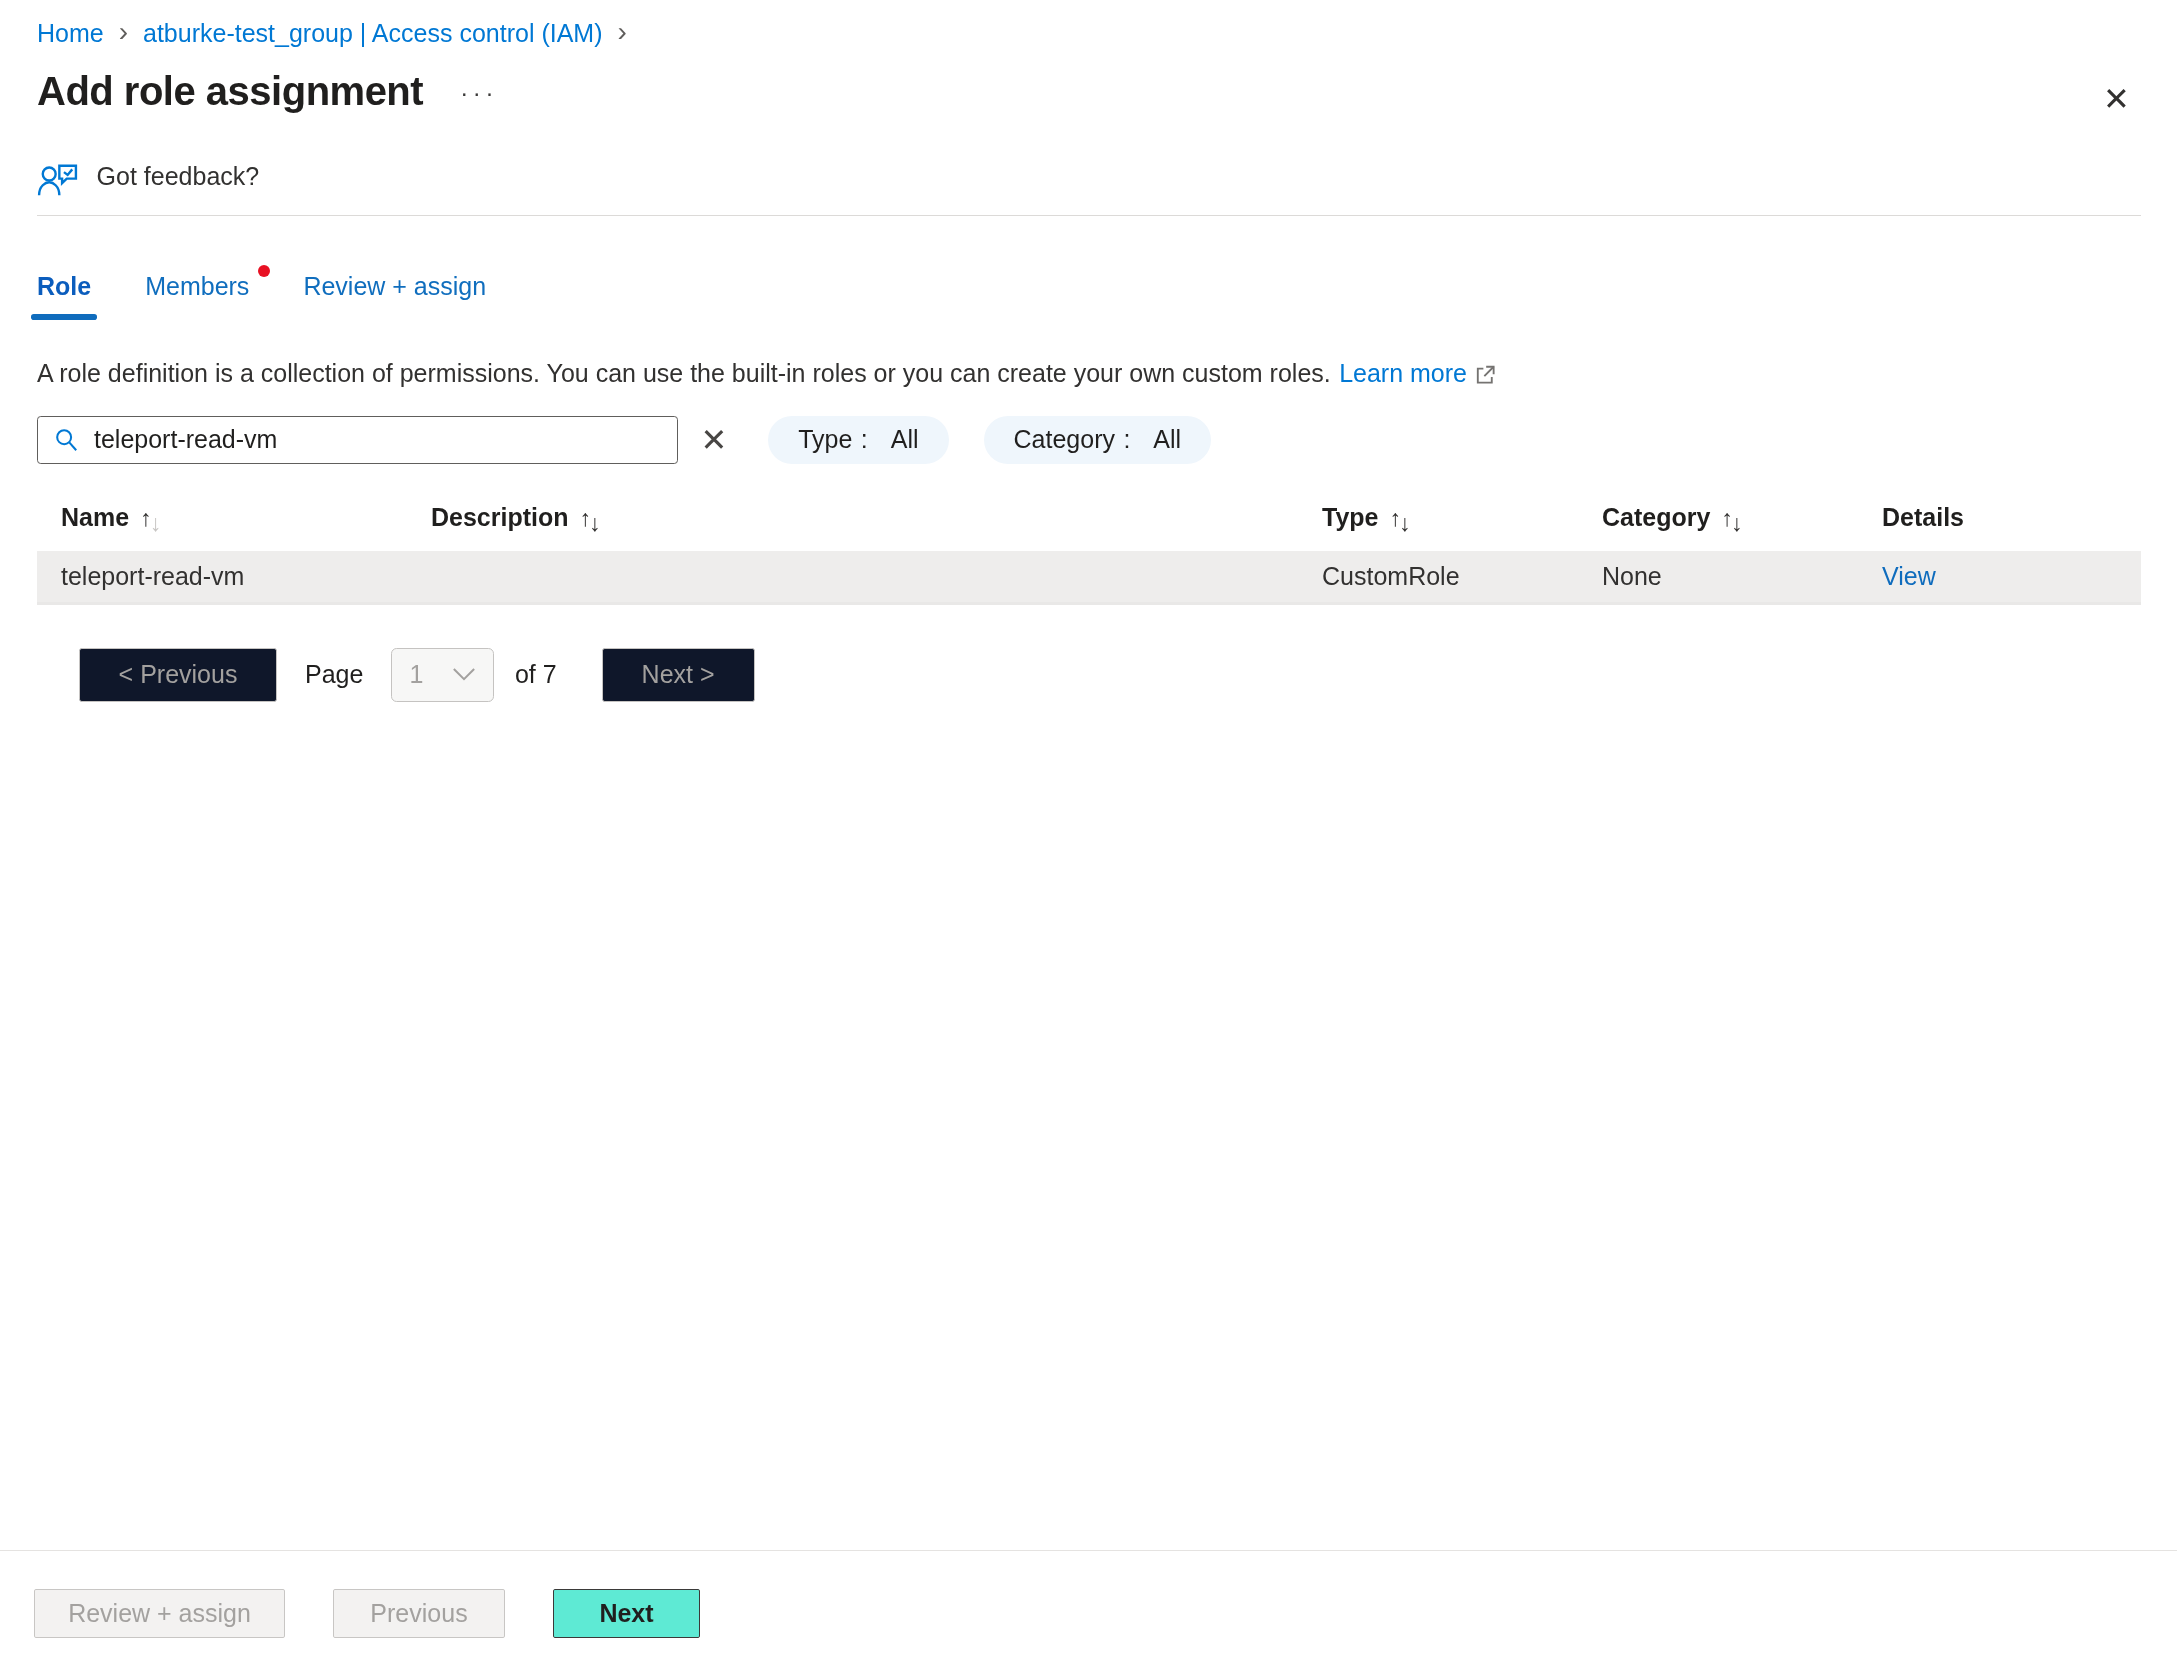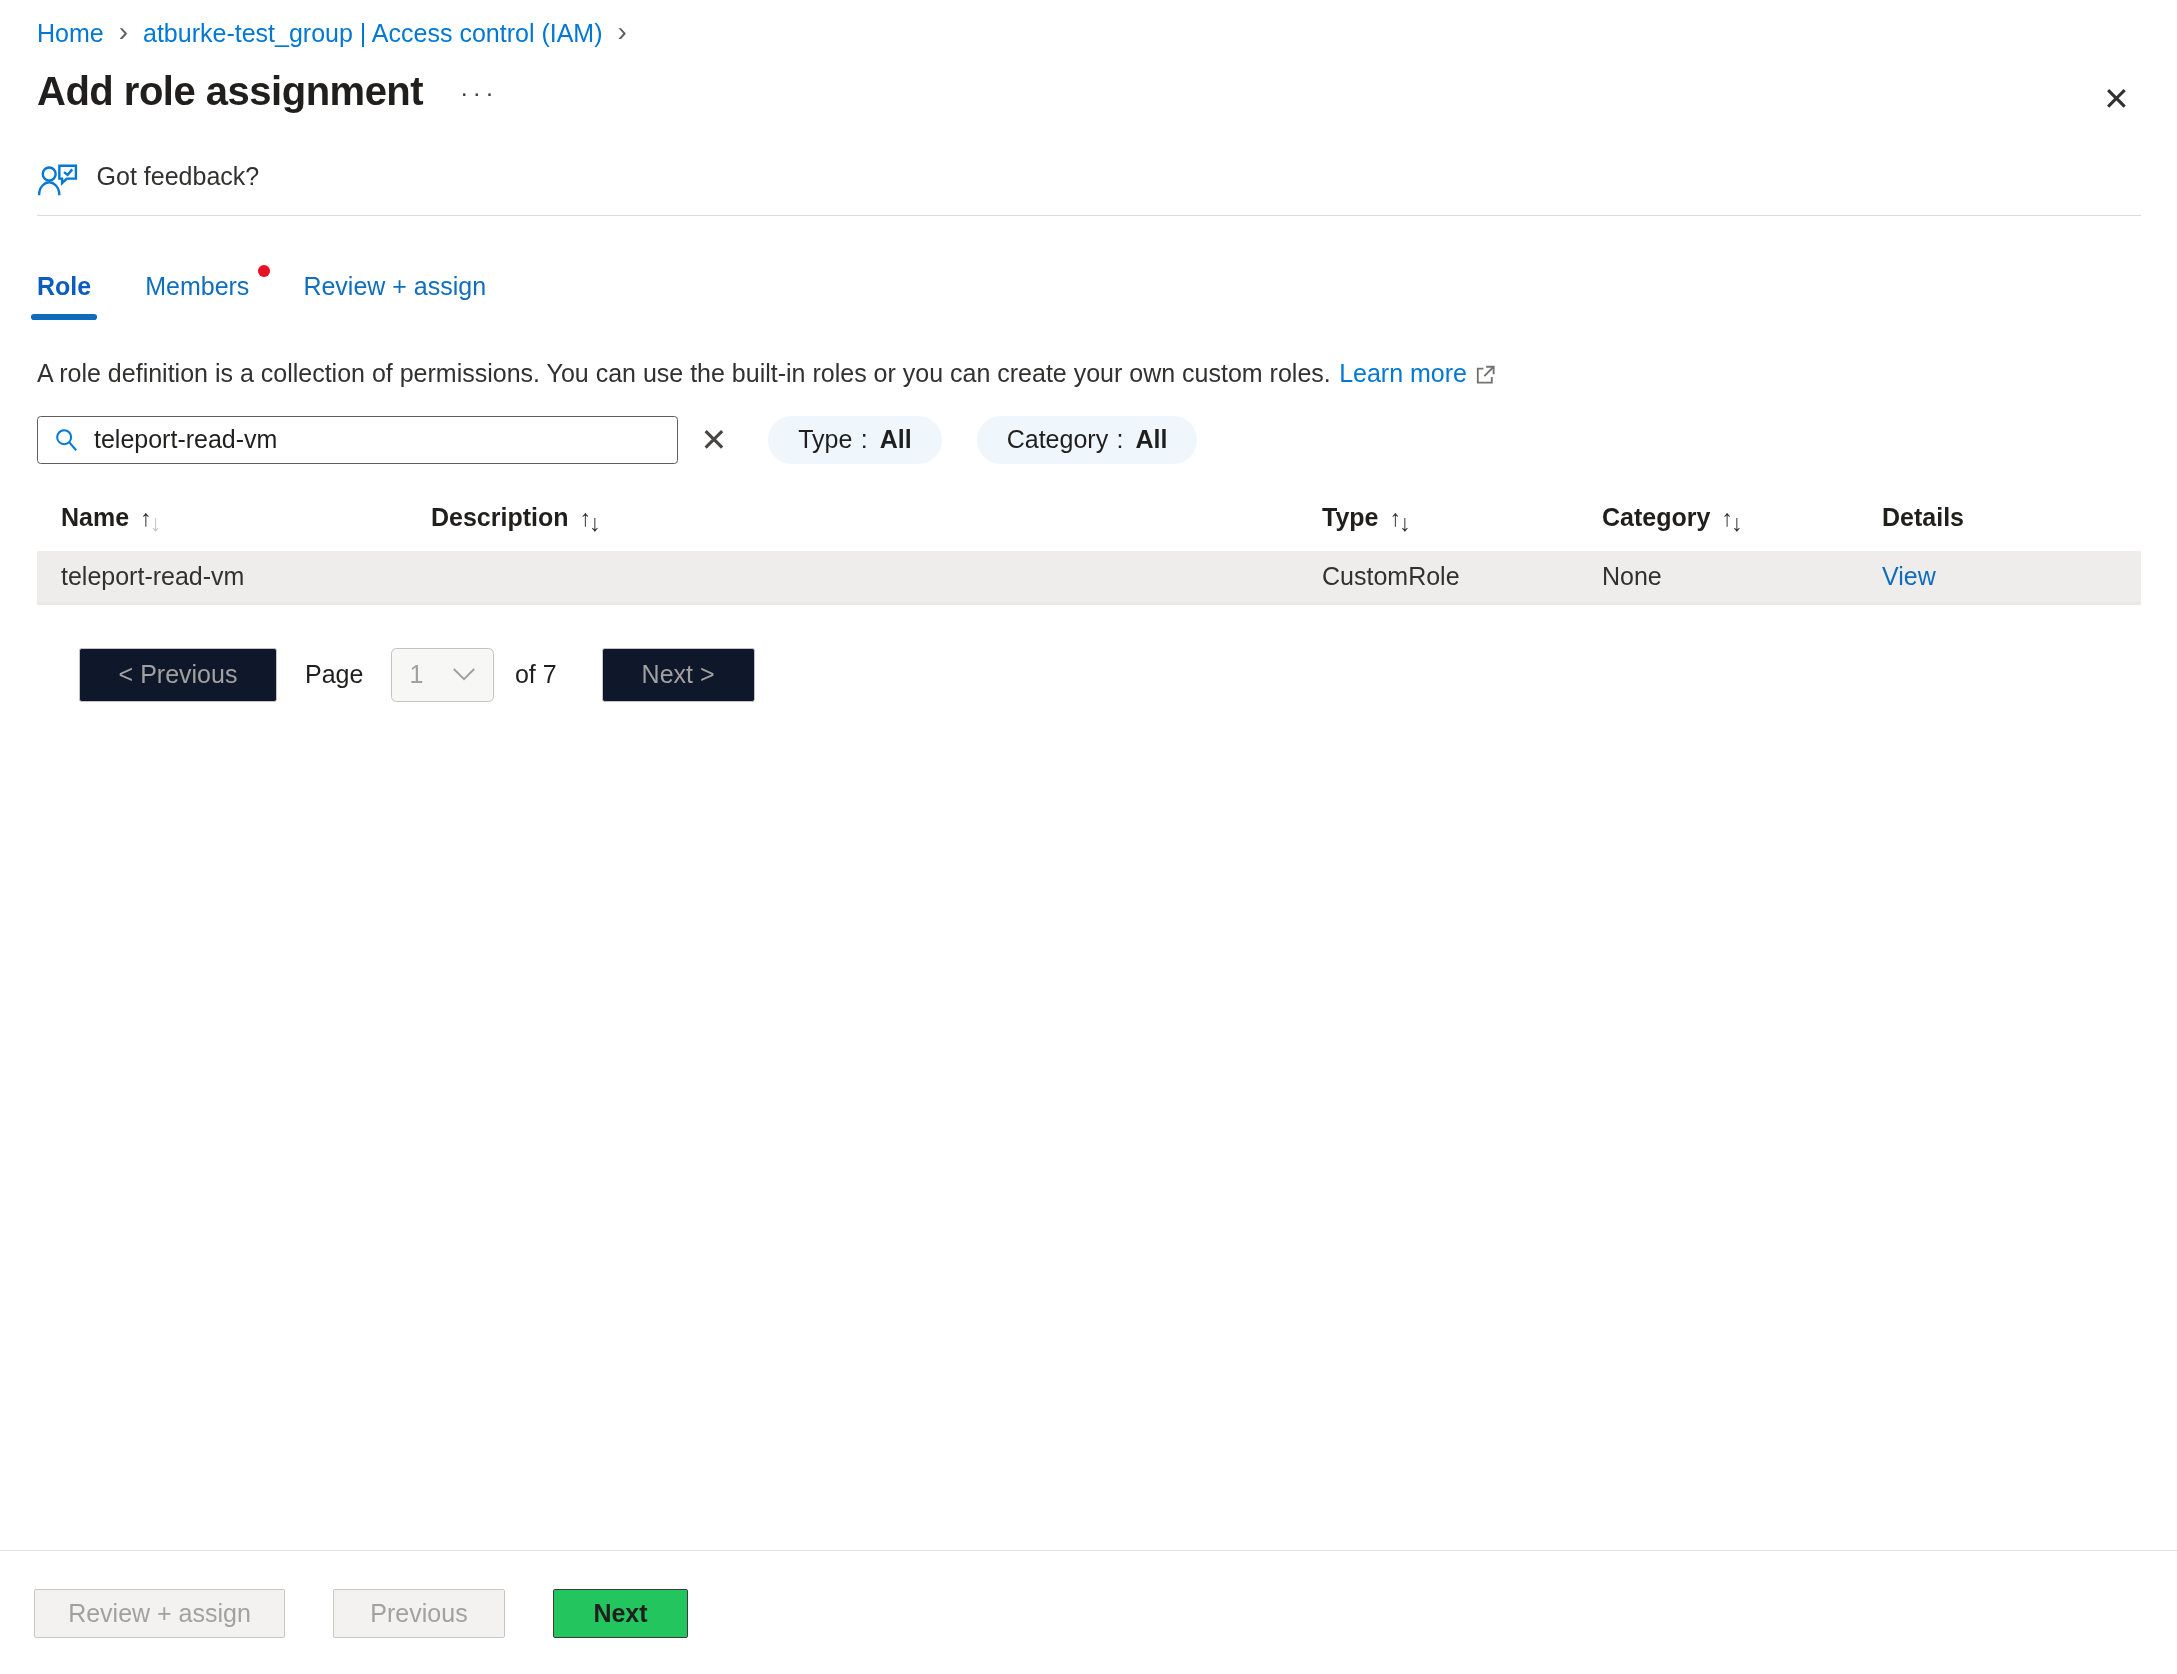--- a/index.html
+++ b/index.html
@@ -57,21 +57,21 @@
     border: none; outline: none; flex: 1; font-size: 25px; color: #201f1e;
     font-family: inherit; margin-left: 15px; background: transparent;
   }
   .clear-btn { margin-left: 22.4px; font-size: 32px; color: #484644; font-weight: 300; cursor: pointer; line-height: 1; }
   .pill {
     margin-left: 41px; height: 48px; background: #eff6fc; border-radius: 25px;
     display: flex; align-items: center; padding: 0 30px; font-size: 25px; color: #201f1e;
     cursor: pointer; white-space: nowrap;
   }
   .pill + .pill { margin-left: 35px; }
-  .pill b { margin-left: 12px; font-weight: 700; }
+  .pill b { margin-left: 23px; font-weight: 400; }
   .pill .sep { margin-left: 8.4px; }
 
   
   .roles-table { margin-top: 30px; }
   .thead, .trow {
     display: grid;
     grid-template-columns: 370px 891px 280px 280px 1fr;
     align-items: center; padding-left: 24px;
   }
   .thead { height: 48px; font-weight: 700; color: #201f1e; font-size: 25px; }
@@ -105,21 +105,21 @@
     border-top: 1.9px solid #e5e3e1; background: #fff;
     display: flex; align-items: flex-start; padding: 38px 0 0 34px;
   }
   .f-btn {
     height: 49px; font-size: 25px; border-radius: 1.9px;
     display: flex; align-items: center; justify-content: center; font-family: inherit;
   }
   .f-disabled { background: #f3f2f1; border: 0.9px solid #c8c6c4; color: #a3a19f; cursor: default; }
   .f-review { width: 251px; margin-right: 48px; }
   .f-prev { width: 172px; margin-right: 48px; }
-  .f-next { width: 135px; background: #22c55e; border: 1.9px solid #3b3a39; color: #201f1e; font-weight: 700; cursor: pointer; }
+  .f-next { width: 147px; background: #5eead4; border: 1.9px solid #3b3a39; color: #201f1e; font-weight: 700; cursor: pointer; }
 
   svg { display: block; }
 </style>
 </head>
 <body>
 
 <div class="page">
 
   <div class="breadcrumb">
     <a class="crumb">Home</a>

